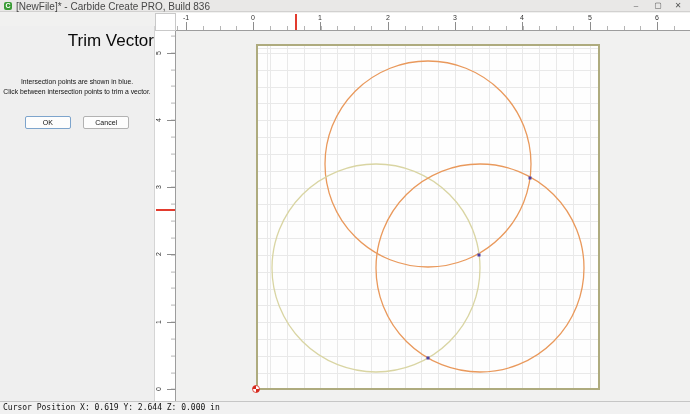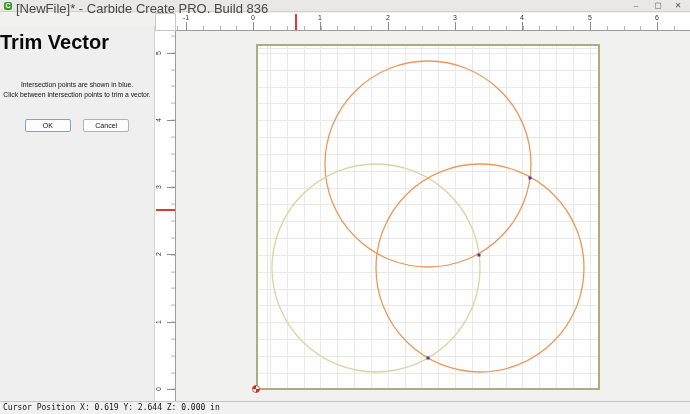--- a/index.html
+++ b/index.html
@@ -3,32 +3,32 @@
 <meta charset="utf-8">
 <style>
   * { margin:0; padding:0; box-sizing:border-box; }
   html,body { width:690px; height:414px; overflow:hidden; }
   body { font-family:"Liberation Sans", sans-serif; background:#f1f1f0; position:relative; }
   #window { position:absolute; inset:0; width:690px; height:414px; background:#f1f1f0; }
 
   
   #titlebar { position:absolute; left:0; top:0; width:690px; height:12px; background:#e9e8e7; border-bottom:1px solid #d2d1d0; }
   #app-icon { position:absolute; left:4px; top:2px; width:8px; height:8px; background:#3a9b35; color:#fff; font-size:7px; font-weight:bold; line-height:8px; text-align:center; border-radius:2px; }
-  #title-text { position:absolute; left:16px; top:1px; font-size:13px; color:#474747; white-space:nowrap; }
+  #title-text { position:absolute; left:16px; top:1px; font-size:10px; color:#474747; white-space:nowrap; }
   .win-btn { position:absolute; top:0; width:20px; height:12px; font-size:8px; color:#555; text-align:center; line-height:12px; cursor:default; }
   #btn-min { right:44px; } #btn-max { right:22px; } #btn-close { right:2px; }
 
   
   #menubar { position:absolute; left:0; top:13px; width:155px; height:13px; background:#f7f7f7; }
   .menu-item { display:inline-block; padding:1px 5px; font-size:8px; color:#222; }
   .menu-item u { text-decoration:underline; }
 
   
   #panel { position:absolute; left:0; top:26px; width:155px; height:375px; background:#efefef; border-right:1px solid #d5d5d5; }
-  #panel-title { margin-top:5px; text-align:left; font-size:20px; font-weight:bold; color:#0a0a0a; }
+  #panel-title { margin-top:5px; text-align:right; font-size:17px; font-weight:normal; color:#0a0a0a; }
   .instr { text-align:center; font-size:6.8px; color:#111; line-height:10px; }
   #instr1 { margin-top:26px; }
   #btn-row { margin-top:14px; text-align:center; }
   .dlg-btn { display:inline-block; width:46px; height:13px; font-size:7px; line-height:11px; text-align:center; background:#fdfdfd; border:1px solid #b2b2b2; border-radius:2px; color:#111; margin:0 4px; cursor:default; }
   #ok-btn { border-color:#7da4cc; }
 
   
   #ruler-corner { position:absolute; left:155px; top:13px; width:21px; height:18px; background:#fff; border:1px solid #c9c9c9; }
 
   

